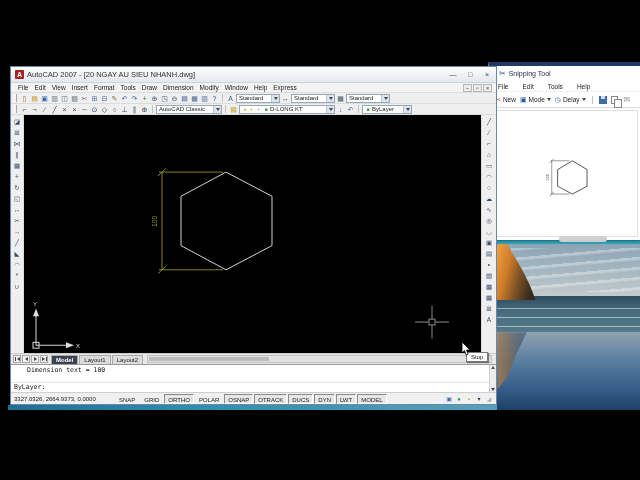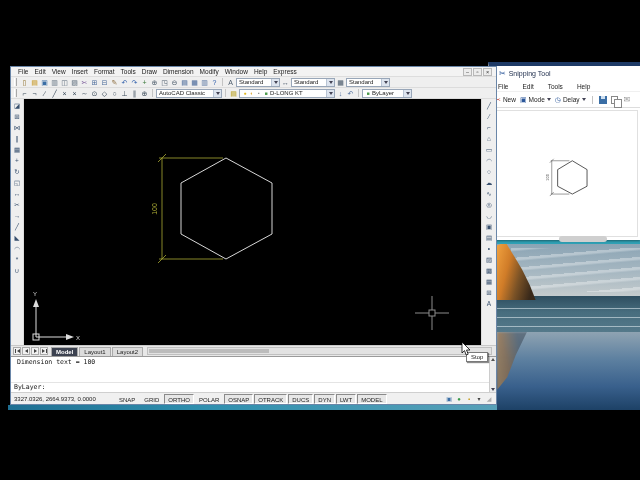--- a/index.html
+++ b/index.html
@@ -60,21 +60,21 @@
             display:flex; align-items:center; justify-content:center; gap:1px; }
   .navbtn .bar { width:1px; height:4px; background:#444; }
   .tabs { display:flex; }
   .tabs .tab { padding:1px 4px; border:1px solid #aaa; border-bottom:none; background:#dcdcdc; margin-right:1px; }
   .tabs .tab.active { background:#3c4250; color:#fff; font-weight:bold; }
   .hscroll { flex:1; height:8px; margin:0 2px; background:#e2e2e2; border:1px solid #c0c0c0; position:relative; }
   .hscroll .thumb { position:absolute; left:1px; top:1px; width:120px; height:4px; background:#bcbcbc; }
 
   .cmd { flex:0 0 20px; background:#fff; border-top:1px solid #9a9a9a; position:relative;
          font-family:"DejaVu Sans Mono", monospace; font-size:6.5px; color:#111; }
-  .cmd .hist { height:26px; line-height:10px; padding:0 6px; border-bottom:1px solid #e4e4e4; white-space:nowrap; }
+  .cmd .hist { height:18px; line-height:10px; padding:0 16px; border-bottom:1px solid #e4e4e4; white-space:nowrap; }
   .cmd .cur  { height:9px; line-height:9px; padding:0 3px; white-space:nowrap; }
   .vscroll { position:absolute; right:0; top:0; width:7px; height:100%; background:#ececec;
              border-left:1px solid #ccc; display:flex; flex-direction:column;
              align-items:center; justify-content:space-between; padding:1px 0; }
 
   .statusbar { flex:0 0 12px; display:flex; align-items:center; background:#f0f0f0;
                border-top:1px solid #cfcfcf; font-size:6px; padding:0 3px; gap:1px; }
   .coords { width:100px; white-space:nowrap; }
   .toggles { display:flex; gap:1px; }
   .toggles .toggle { padding:0 3px; height:10px; line-height:10px; border:1px solid transparent; }
@@ -187,20 +187,27 @@
   <div class="p-foam"></div>
   <div class="p-sand"></div>
   <div class="p-cliff-refl"></div>
   <div class="p-cliff"></div>
   <div class="p-teal"></div>
 </div>
 <div class="desk-sliver"></div>
 
 <div class="acad">
 
+  <div class="titlebar">
+    <span class="app-icon">A</span>
+    <span class="title-text">AutoCAD 2007 - [20 NGAY AU SIEU NHANH.dwg]</span>
+    <span class="winbtn">—</span>
+    <span class="winbtn">□</span>
+    <span class="winbtn">×</span>
+  </div>
 
   <div class="menubar">
     <span class="menu-items">
         <span class="">File</span>
         <span class="">Edit</span>
         <span class="">View</span>
         <span class="">Insert</span>
         <span class="">Format</span>
         <span class="">Tools</span>
         <span class="">Draw</span>

